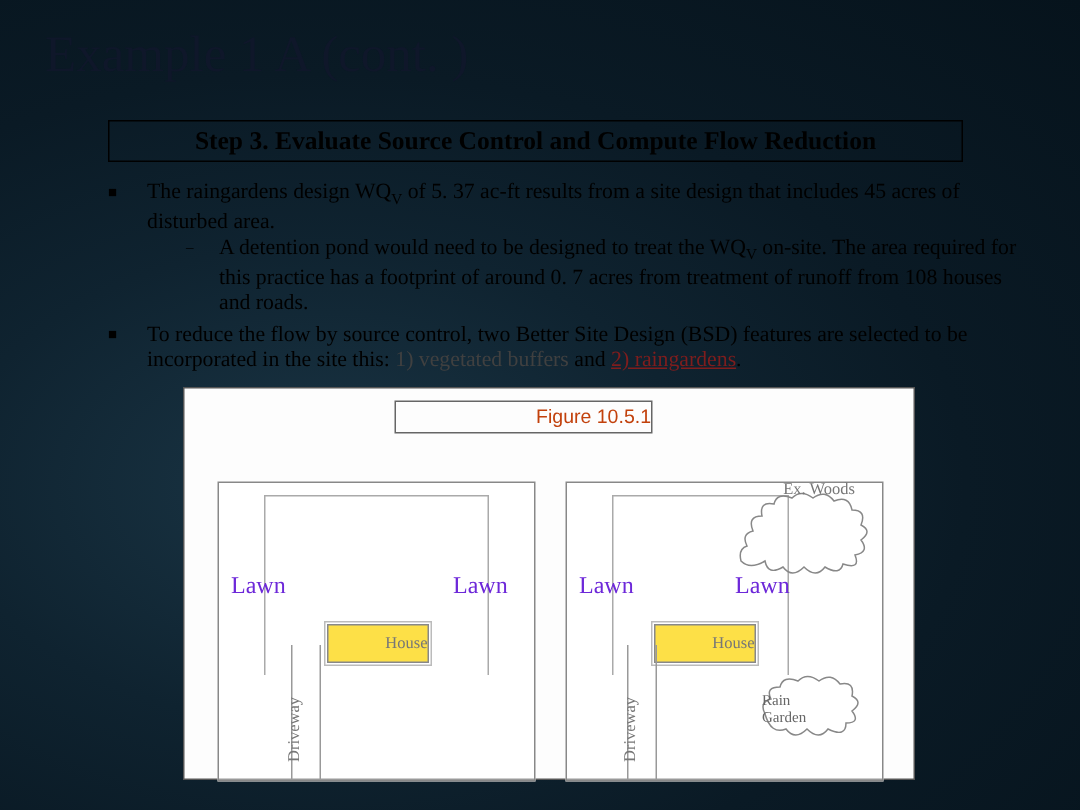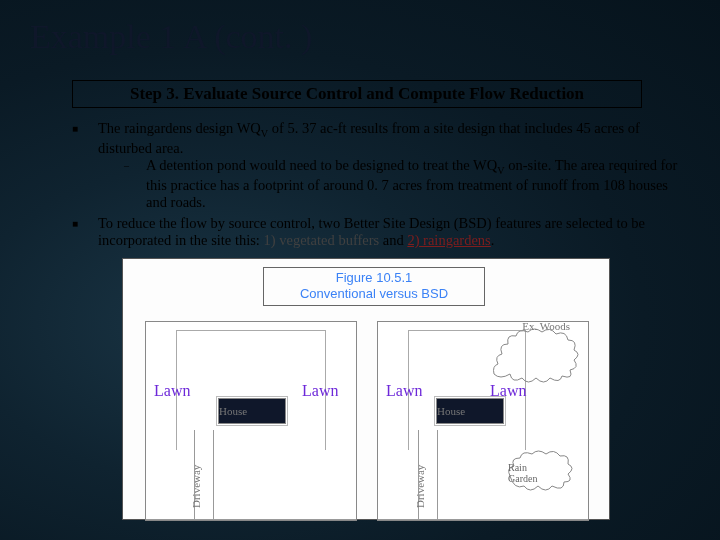--- a/index.html
+++ b/index.html
@@ -71,26 +71,26 @@
     left: 122px;
     width: 488px;
     height: 262px;
     background: #fdfdfd;
     border: 1px solid #555;
   }
   .fig-title-box {
     position: absolute;
     top: 8px;
     left: 140px;
-    width: 222px;
+    width: 172px;
     border: 1px solid #666;
-    text-align: center;
+    text-align: right;
     font-family: Arial, sans-serif;
     font-size: 13px;
-    color: #3b82f6;
+    color: #c2410c;
     line-height: 1.25;
     padding: 2px 0;
   }
   .panel {
     position: absolute;
     top: 62px;
     width: 212px;
     height: 200px;
     border: 1px solid #888;
     background: #fff;
@@ -109,30 +109,30 @@
   }
   .lawn-label {
     position: absolute;
     font-family: cursive;
     font-size: 16px;
     color: #6d28d9;
   }
   .house {
     position: absolute;
     left: 72px;
-    top: 76px;
+    top: 94px;
     width: 68px;
     height: 26px;
     border: 1px solid #888;
     font-family: cursive;
     font-size: 11px;
     color: #777;
-    text-align: left;
+    text-align: right;
     line-height: 24px;
-    background: #0f172a;
+    background: #fde047;
   }
   .house::before {
     content: "";
     position: absolute;
     left: -3px; right: -3px; top: -3px; bottom: -3px;
     border: 1px solid #bbb;
   }
   .driveway {
     position: absolute;
     left: 48px;
@@ -208,21 +208,20 @@
     <div class="marker">■</div>
     <div class="txt">
       <span>To reduce the flow by source control, two Better Site Design (BSD) features are selected to be incorporated in the site this: </span><span class="hl1">1) vegetated buffers</span><span> and </span><span class="hl2">2) raingardens</span><span>.</span>
     </div>
   </div>
 </div>
 
 <div class="figure">
   <div class="fig-title-box">
     <div>Figure 10.5.1</div>
-    <div>Conventional versus BSD</div>
   </div>
 
   <div class="panel left">
     <div class="lot-outline"></div>
     <div class="lawn-label" style="left:8px; top:60px;">Lawn</div>
     <div class="lawn-label" style="left:156px; top:60px;">Lawn</div>
     <div class="house">House</div>
     <div class="driveway"></div>
     <div class="driveway-label">Driveway</div>
     <div class="road-line"></div>

